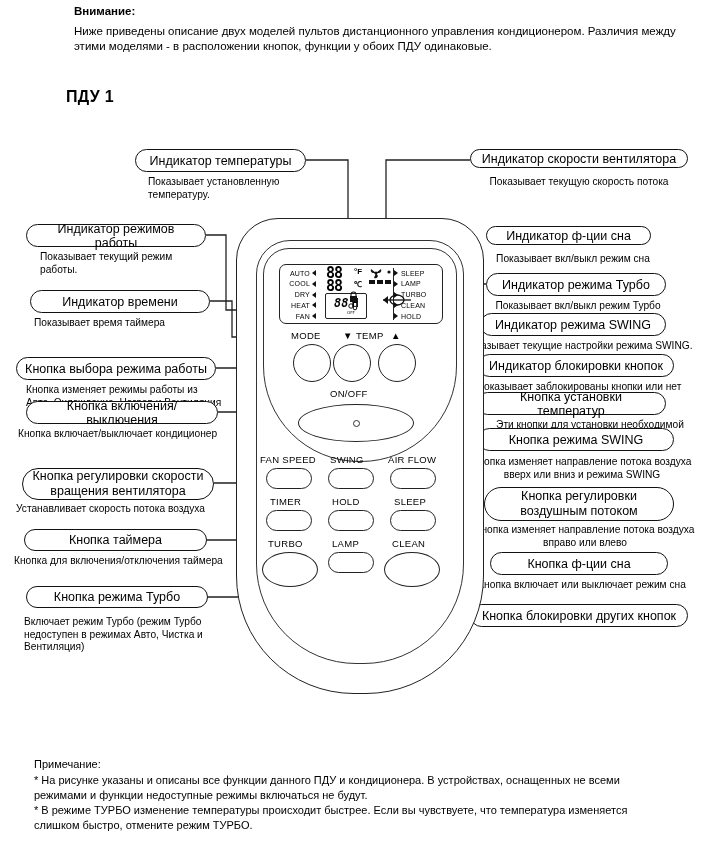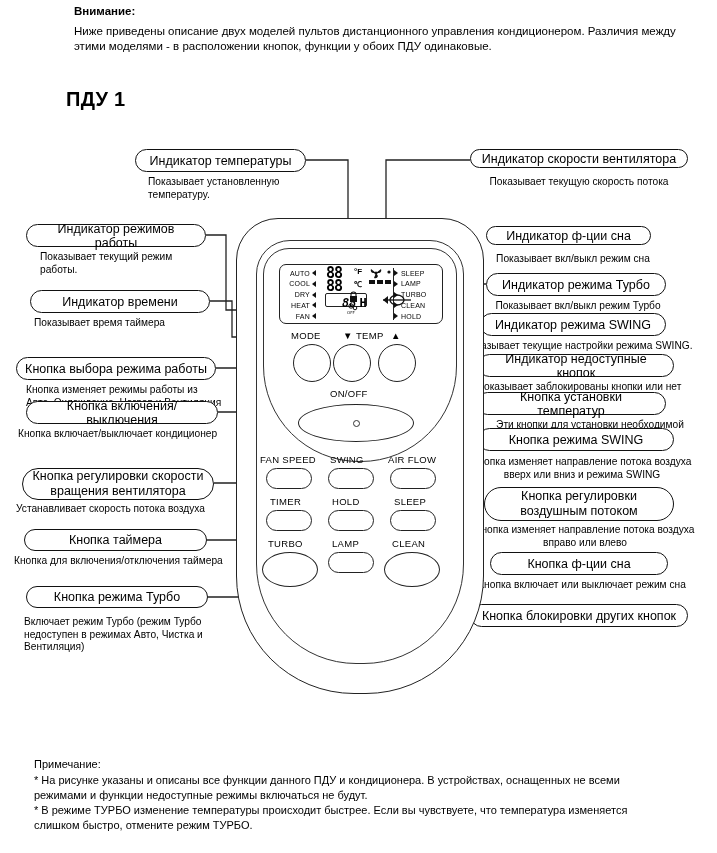--- a/index.html
+++ b/index.html
@@ -5,21 +5,21 @@
   html,body{margin:0;padding:0;background:#fff;}
   body{
     font-family:"Liberation Sans", sans-serif;
     color:#000;
     width:717px;height:853px;position:relative;overflow:hidden;
   }
   #page{position:absolute;left:0;top:0;width:717px;height:853px;}
 
   .hdr{position:absolute;font-size:11.5px;line-height:15px;}
   .hdr-title{font-weight:bold;}
-  .model-title{position:absolute;font-weight:bold;font-size:20px;letter-spacing:.3px;}
+  .model-title{position:absolute;font-weight:bold;font-size:16px;letter-spacing:.3px;}
 
   
   #lines{position:absolute;left:0;top:0;width:717px;height:853px;pointer-events:none;}
 
   
   .pill{
     position:absolute;
     border:1.4px solid #111;
     border-radius:999px;
     background:#fff;
@@ -89,24 +89,24 @@
     font-size:15px;letter-spacing:-1px;line-height:14px;
   }
   .digits2{
     position:absolute;left:3px;top:14px;
     font-family:"DejaVu Sans Mono", monospace;font-weight:bold;
     font-size:15px;letter-spacing:-1px;line-height:14px;
   }
   .unitF{position:absolute;left:31px;top:2px;font-size:8px;font-weight:bold;}
   .unitC{position:absolute;left:31px;top:13px;font-size:8px;font-weight:bold;}
   .timerbox{
-    position:absolute;left:2px;top:28px;width:42px;height:14px;
+    position:absolute;left:2px;top:28px;width:42px;height:26px;
     border:1.1px solid #222;border-radius:2px;
     font-family:"DejaVu Sans Mono", monospace;font-weight:bold;
-    font-size:12px;line-height:18px;padding-left:16px;box-sizing:border-box;
+    font-size:12px;line-height:18px;padding-left:8px;box-sizing:border-box;
     font-style:italic;
   }
   .lcd-ico{position:absolute;}
   .lcd-right{
     width:46px;padding:3px 2px 2px 0;
     display:flex;flex-direction:column;justify-content:space-between;
   }
   .rrow{display:flex;align-items:center;height:10px;}
   .rrow .rlabel{font-size:7px;letter-spacing:.2px;}
 
@@ -229,21 +229,21 @@
     <span>Индикатор режима Турбо</span>
   </div>
   <div class="desc c" style="left:478px;top:300px;width:200px;">Показывает вкл/выкл режим Турбо</div>
 
   <div class="pill" style="left:480px;top:313px;width:186px;height:23px;">
     <span>Индикатор режима SWING</span>
   </div>
   <div class="desc c" style="left:462px;top:340px;width:232px;">Показывает текущие настройки режима SWING.</div>
 
   <div class="pill" style="left:478px;top:354px;width:196px;height:23px;">
-    <span>Индикатор недоступные кнопок</span>
+    <span>Индикатор блокировки кнопок</span>
   </div>
   <div class="desc c" style="left:466px;top:381px;width:226px;">Показывает заблокированы кнопки или нет</div>
 
   <div class="pill" style="left:476px;top:392px;width:190px;height:23px;">
     <span>Кнопка установки температур</span>
   </div>
   <div class="desc c" style="left:464px;top:419px;width:252px;">Эти кнопки для установки необходимой температуры</div>
 
   <div class="pill" style="left:478px;top:428px;width:196px;height:23px;text-align:right;">
     <span>Кнопка режима SWING</span>

